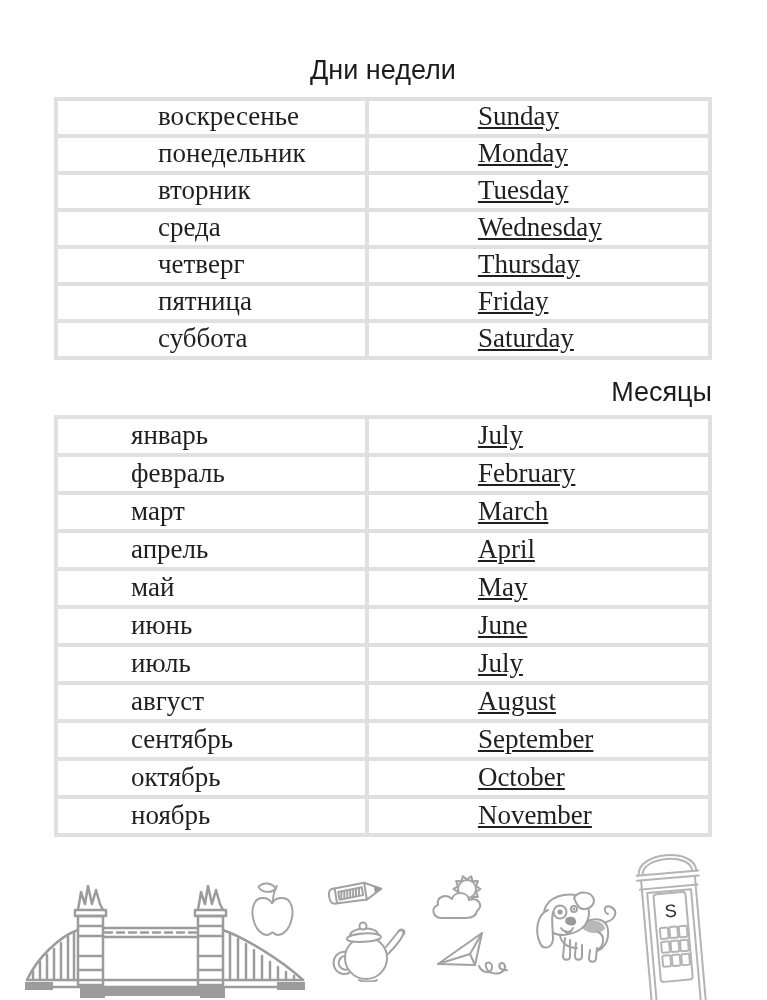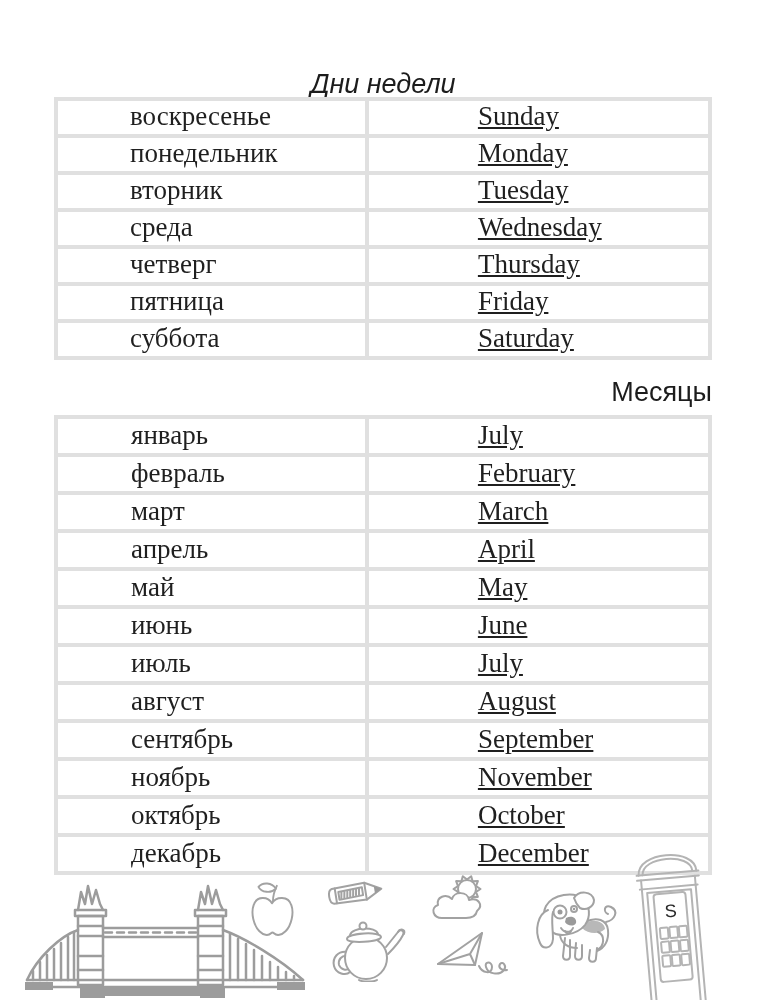--- a/index.html
+++ b/index.html
@@ -1,36 +1,36 @@
 <!DOCTYPE html>
 <html style="--page-bg: #ffffff; --table-bg: #ffffff; --title-text: #1c1c1c; --table-text: #1f1f1f; --table-border: #e0e0e0; --doodle-stroke: #a2a2a2; --doodle-fill: #9a9a9a; --bridge-stroke: #9c9c9c; --booth-stroke: #b4b4b4; --booth-letter: #2b2b2b;"><head>
 <meta charset="utf-8">
 <style>
   html,body{margin:0;padding:0;background:#fff;}
   #page{position:relative;width:767px;height:1000px;background:var(--page-bg,#fff);overflow:hidden;
         font-family:"Liberation Sans",sans-serif;}
   .section-title{position:absolute;left:54px;width:658px;text-align:center;
         font:27px/1.15 "Liberation Sans",sans-serif;color:var(--title-text,#1c1c1c);}
-  #days-title{top:69px;font-style:italic;}
+  #days-title{top:55px;}
   #months-title{top:377px;text-align:right;}
   table.vocab{position:absolute;left:54px;border-spacing:0;table-layout:fixed;width:658px;
         border-top:4px solid var(--table-border,#e0e0e0);
         border-left:4px solid var(--table-border,#e0e0e0);background:var(--table-bg,#fff);}
   table.vocab td{border-right:4px solid var(--table-border,#e0e0e0);
         border-bottom:4px solid var(--table-border,#e0e0e0);
         font-family:"Liberation Serif","DejaVu Serif",serif;font-size:27px;line-height:1;
         color:var(--table-text,#1f1f1f);vertical-align:middle;white-space:nowrap;overflow:hidden;
         padding:0 0 2px 0;}
   #days-table{top:97px;}
   #months-table{top:415px;}
   #days-table td{height:31px;}
   #months-table td{height:32px;}
   col.c-ru{width:309px;}
   col.c-en{width:341px;}
-  #days-table td.ru{padding-left:72px;}
+  #days-table td.ru{padding-left:100px;}
   #months-table td.ru{padding-left:73px;}
   table.vocab td.en{padding-left:109px;text-decoration:underline;}
   
   .doodle{position:absolute;}
   .s{stroke:var(--doodle-stroke,#a2a2a2);fill:none;stroke-width:2;stroke-linecap:round;stroke-linejoin:round;}
   .sf{stroke:var(--doodle-stroke,#a2a2a2);fill:#fff;stroke-width:2;stroke-linecap:round;stroke-linejoin:round;}
   .f{fill:var(--doodle-fill,#9a9a9a);stroke:none;}
   .fl{fill:#b8b8b8;stroke:none;}
   .bs{stroke:var(--bridge-stroke,#9c9c9c);fill:none;stroke-width:2.5;stroke-linecap:round;stroke-linejoin:round;}
   .bf{fill:var(--bridge-stroke,#9c9c9c);stroke:none;}
@@ -139,33 +139,29 @@
           <td class="ru">август</td>
           <td class="en">August</td>
         </tr>
 
         <tr>
           <td class="ru">сентябрь</td>
           <td class="en">September</td>
         </tr>
 
         <tr>
+          <td class="ru">октябрь</td>
+          <td class="en">October</td>
+        </tr>
+
+        <tr>
           <td class="ru">ноябрь</td>
           <td class="en">November</td>
         </tr>
 
-        <tr>
-          <td class="ru">октябрь</td>
-          <td class="en">October</td>
-        </tr>
-
-        <tr>
-          <td class="ru">декабрь</td>
-          <td class="en">December</td>
-        </tr>
       </tbody>
   </table>
 
   <div>
 
     <svg class="doodle" style="left:25px;top:874px;" width="280" height="126" viewBox="0 0 280 126">
       <path class="bs" d="M53,36 L56,18 L60,30 L63,12 L67,30 L71,16 L75,30 L78,36"></path>
       <rect class="bs" x="50" y="36" width="31" height="6"></rect>
       <rect class="bs" x="53" y="42" width="25" height="69"></rect>
       <path class="bs" d="M53,52 H78 M53,62 H78 M53,82 H78 M53,96 H78"></path>

